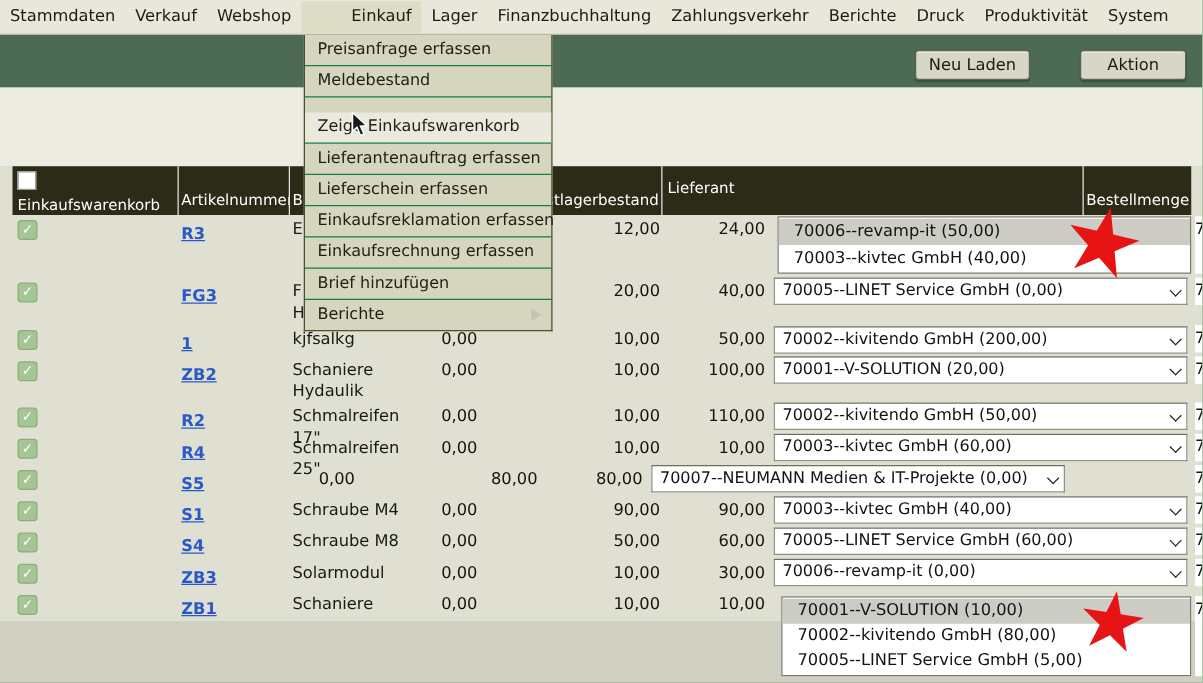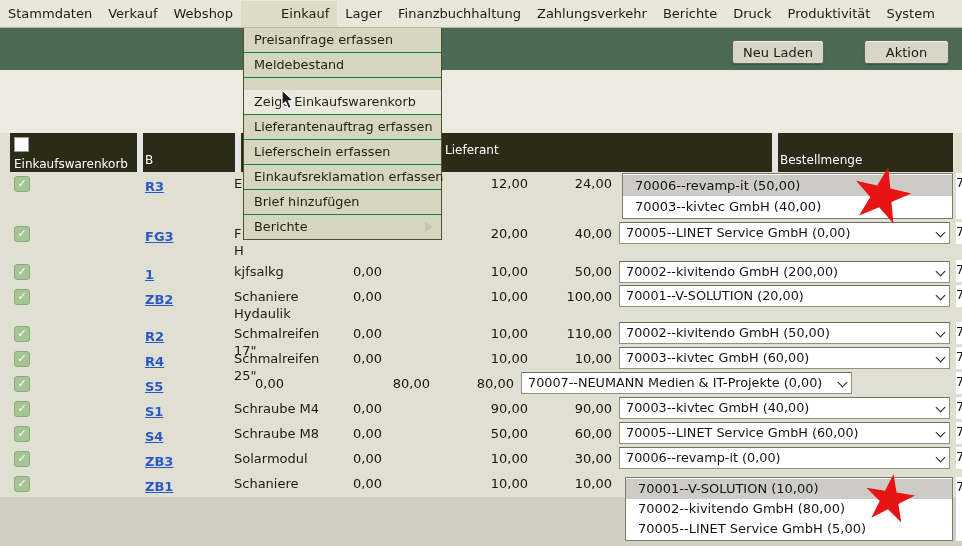--- a/index.html
+++ b/index.html
@@ -35,21 +35,21 @@
     background:#fff;border:1px solid #8b8b80;border-top-color:#6e6e64;
     font-size:13px;padding:0 4px;box-sizing:border-box;
   }
   
   .tablezone{position:absolute;left:0;top:133px;width:962px;height:364px;background:#e0e0d2;}
   .bottomstrip{position:absolute;left:0;top:497px;width:962px;height:49px;background:#cfd0c1;}
   .thead{
     position:absolute;left:10px;top:0;width:943px;height:39px;
     background:#2b2b18;color:#fff;display:flex;font-size:12px;box-sizing:border-box;
   }
-  .hc{box-sizing:border-box;border-right:6px solid #e5e5e5;display:flex;align-items:flex-end;padding:0 2px 5px 2px;overflow:hidden;}
+  .hc{box-sizing:border-box;border-right:1px solid #e5e5e5;display:flex;align-items:flex-end;padding:0 2px 5px 2px;overflow:hidden;}
   .hc:last-child{border-right:none;}
   .hc1{width:133px;display:block;padding:4px 0 0 4px;}
   .hc2{width:89px;}
   .hc3{width:98px;}
   .hc4{width:80px;}
   .hc5{width:120px;justify-content:flex-end;}
   .hc6{width:86px;}
   .hc7{width:337px;padding-left:4px;align-items:center;}
   .hcb{width:13px;height:13px;background:#fff;border:1px solid #9a9a9a;margin-bottom:3px;}
   .hc1 .hlabel{padding-top:2px;}
@@ -135,20 +135,21 @@
   </div>
 
   <div class="bottomstrip"></div>
 
   <div class="tablezone">
     <div class="thead">
       <div class="hc hc1">
         <div class="hcb"></div>
         <div class="hlabel">Einkaufswarenkorb</div>
       </div>
+      <div class="hc hc2">Artikelnummer</div>
       <div class="hc hc3">B</div>
       <div class="hc hc4"></div>
       <div class="hc hc5">stlagerbestand</div>
       <div class="hc hc7">Lieferant</div>
       <div class="hc hc6">Bestellmenge</div>
     </div>
     <div class="tbody">
         <div class="trow" style="height: 50px;">
           <div class="tc c-cart">
             <div class="cb">✓</div>
@@ -334,20 +335,21 @@
       </div>
   </div>
 
   <div class="menu-dropdown">
       <div class="mi"><span>Preisanfrage erfassen</span></div>
       <div class="mi"><span>Meldebestand</span></div>
       <div class="mi hl"><span>Zeige Einkaufswarenkorb</span></div>
       <div class="mi"><span>Lieferantenauftrag erfassen</span></div>
       <div class="mi"><span>Lieferschein erfassen</span></div>
       <div class="mi"><span>Einkaufsreklamation erfassen</span></div>
+      <div class="mi"><span>Einkaufsrechnung erfassen</span></div>
       <div class="mi"><span>Brief hinzufügen</span></div>
       <div class="mi"><span>Berichte</span><span class="subarrow"></span></div>
     </div>
 
   <svg class="cursor" width="15" height="21" viewBox="0 0 15 21">
     <path d="M1,1 L1,16.2 L4.6,12.9 L7.4,19.4 L10.2,18.2 L7.4,11.9 L12.4,11.6 Z" fill="#1a1a1a" stroke="#ffffff" stroke-width="1.2"></path>
   </svg>
 
   <div class="star star1" style="color: rgb(230, 20, 20);">★</div>
   <div class="star star2" style="color: rgb(230, 20, 20);">★</div>

